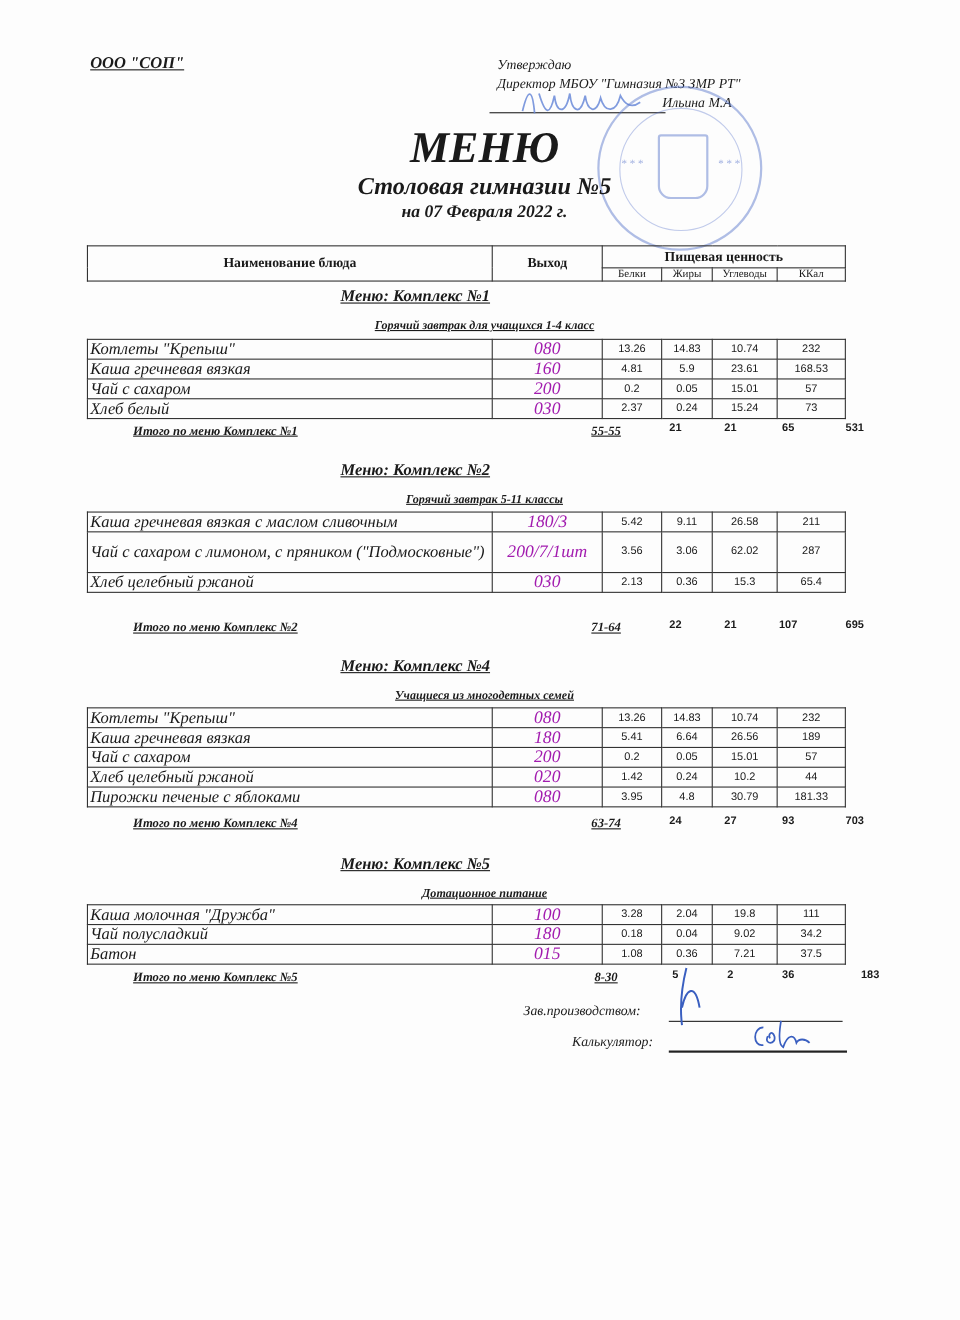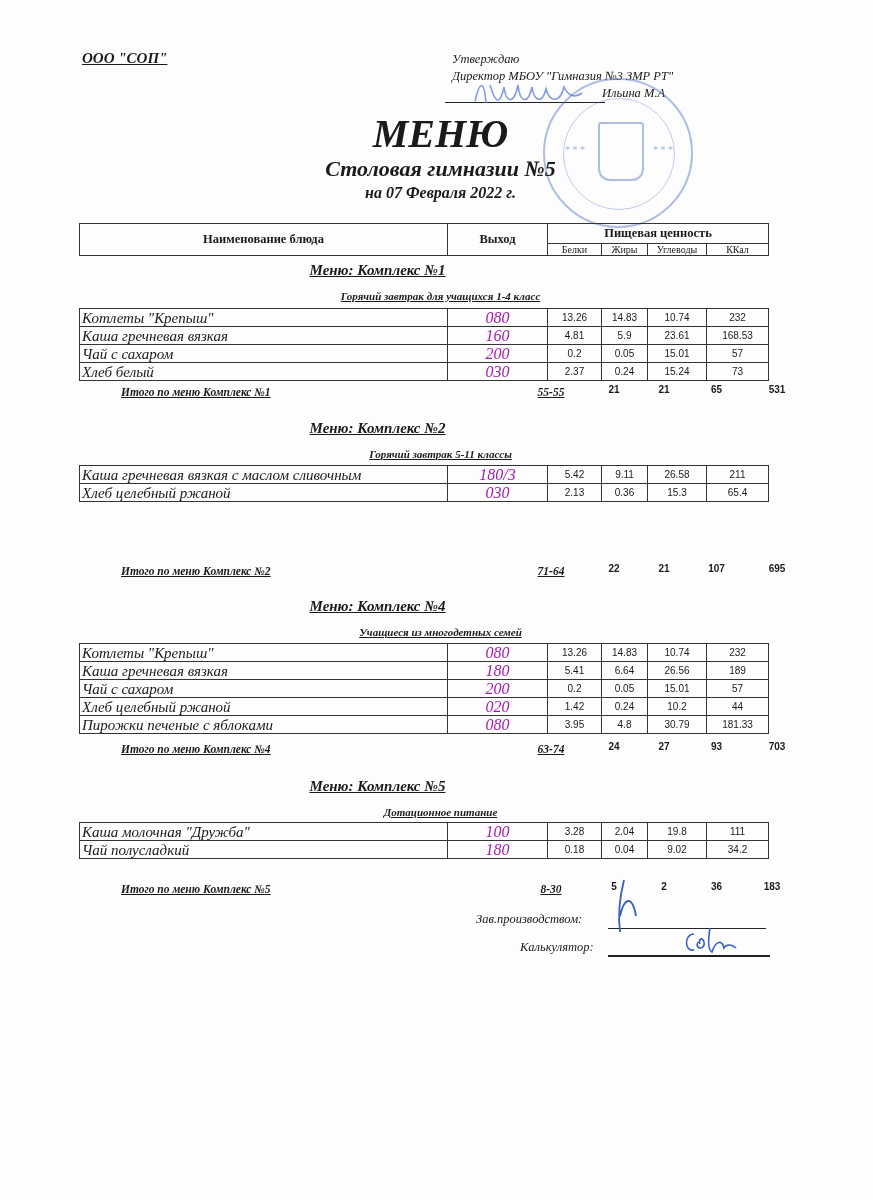--- a/index.html
+++ b/index.html
@@ -165,20 +165,28 @@
   <tbody>
   <tr>
     <td class="name">Каша гречневая вязкая с маслом сливочным</td>
     <td class="out">180/3</td>
     <td class="num">5.42</td>
     <td class="num">9.11</td>
     <td class="num">26.58</td>
     <td class="num">211</td>
   </tr>
   <tr>
+    <td class="name wrap" style="height:36px;">Чай с сахаром с лимоном, с пряником ("Подмосковные")</td>
+    <td class="out">200/7/1шт</td>
+    <td class="num">3.56</td>
+    <td class="num">3.06</td>
+    <td class="num">62.02</td>
+    <td class="num">287</td>
+  </tr>
+  <tr>
     <td class="name">Хлеб  целебный ржаной</td>
     <td class="out">030</td>
     <td class="num">2.13</td>
     <td class="num">0.36</td>
     <td class="num">15.3</td>
     <td class="num">65.4</td>
   </tr>
 </tbody>
   </table>
 <div class="abs total" style="top:565px;">
@@ -274,29 +282,37 @@
     <td class="num">111</td>
   </tr>
   <tr>
     <td class="name">Чай полусладкий</td>
     <td class="out">180</td>
     <td class="num">0.18</td>
     <td class="num">0.04</td>
     <td class="num">9.02</td>
     <td class="num">34.2</td>
   </tr>
+  <tr>
+    <td class="name">Батон</td>
+    <td class="out">015</td>
+    <td class="num">1.08</td>
+    <td class="num">0.36</td>
+    <td class="num">7.21</td>
+    <td class="num">37.5</td>
+  </tr>
 </tbody>
   </table>
 <div class="abs total" style="top:883px;">
   <span class="tl">Итого по меню Комплекс №5</span>
   <span class="to">8-30</span>
   <span class="tn" style="left:468px;width:54px;">5</span>
   <span class="tn" style="left:522px;width:46px;">2</span>
   <span class="tn" style="left:568px;width:59px;">36</span>
-  <span class="tn" style="left:622px;width:62px;text-align:center;">183</span>
+  <span class="tn" style="left:641px;width:62px;text-align:center;">183</span>
 </div>
 
 <div class="abs signs" style="top:912px; left:476px;">Зав.производством:</div>
 <div class="abs" style="left:608px; top:928px; width:158px; border-top:1.5px solid #222;"></div>
 <div class="abs signs" style="top:940px; left:520px;">Калькулятор:</div>
 <div class="abs" style="left:608px; top:955px; width:162px; border-top:2px solid #222;"></div>
 
 <svg class="abs" style="left:610px; top:876px;" width="40" height="60" viewBox="0 0 40 60">
   <path d="M14 4 C10 20, 8 40, 10 56 M10 40 C14 22, 22 18, 26 40" fill="none" stroke="#3a5fc0" stroke-width="1.8"></path>
 </svg>

